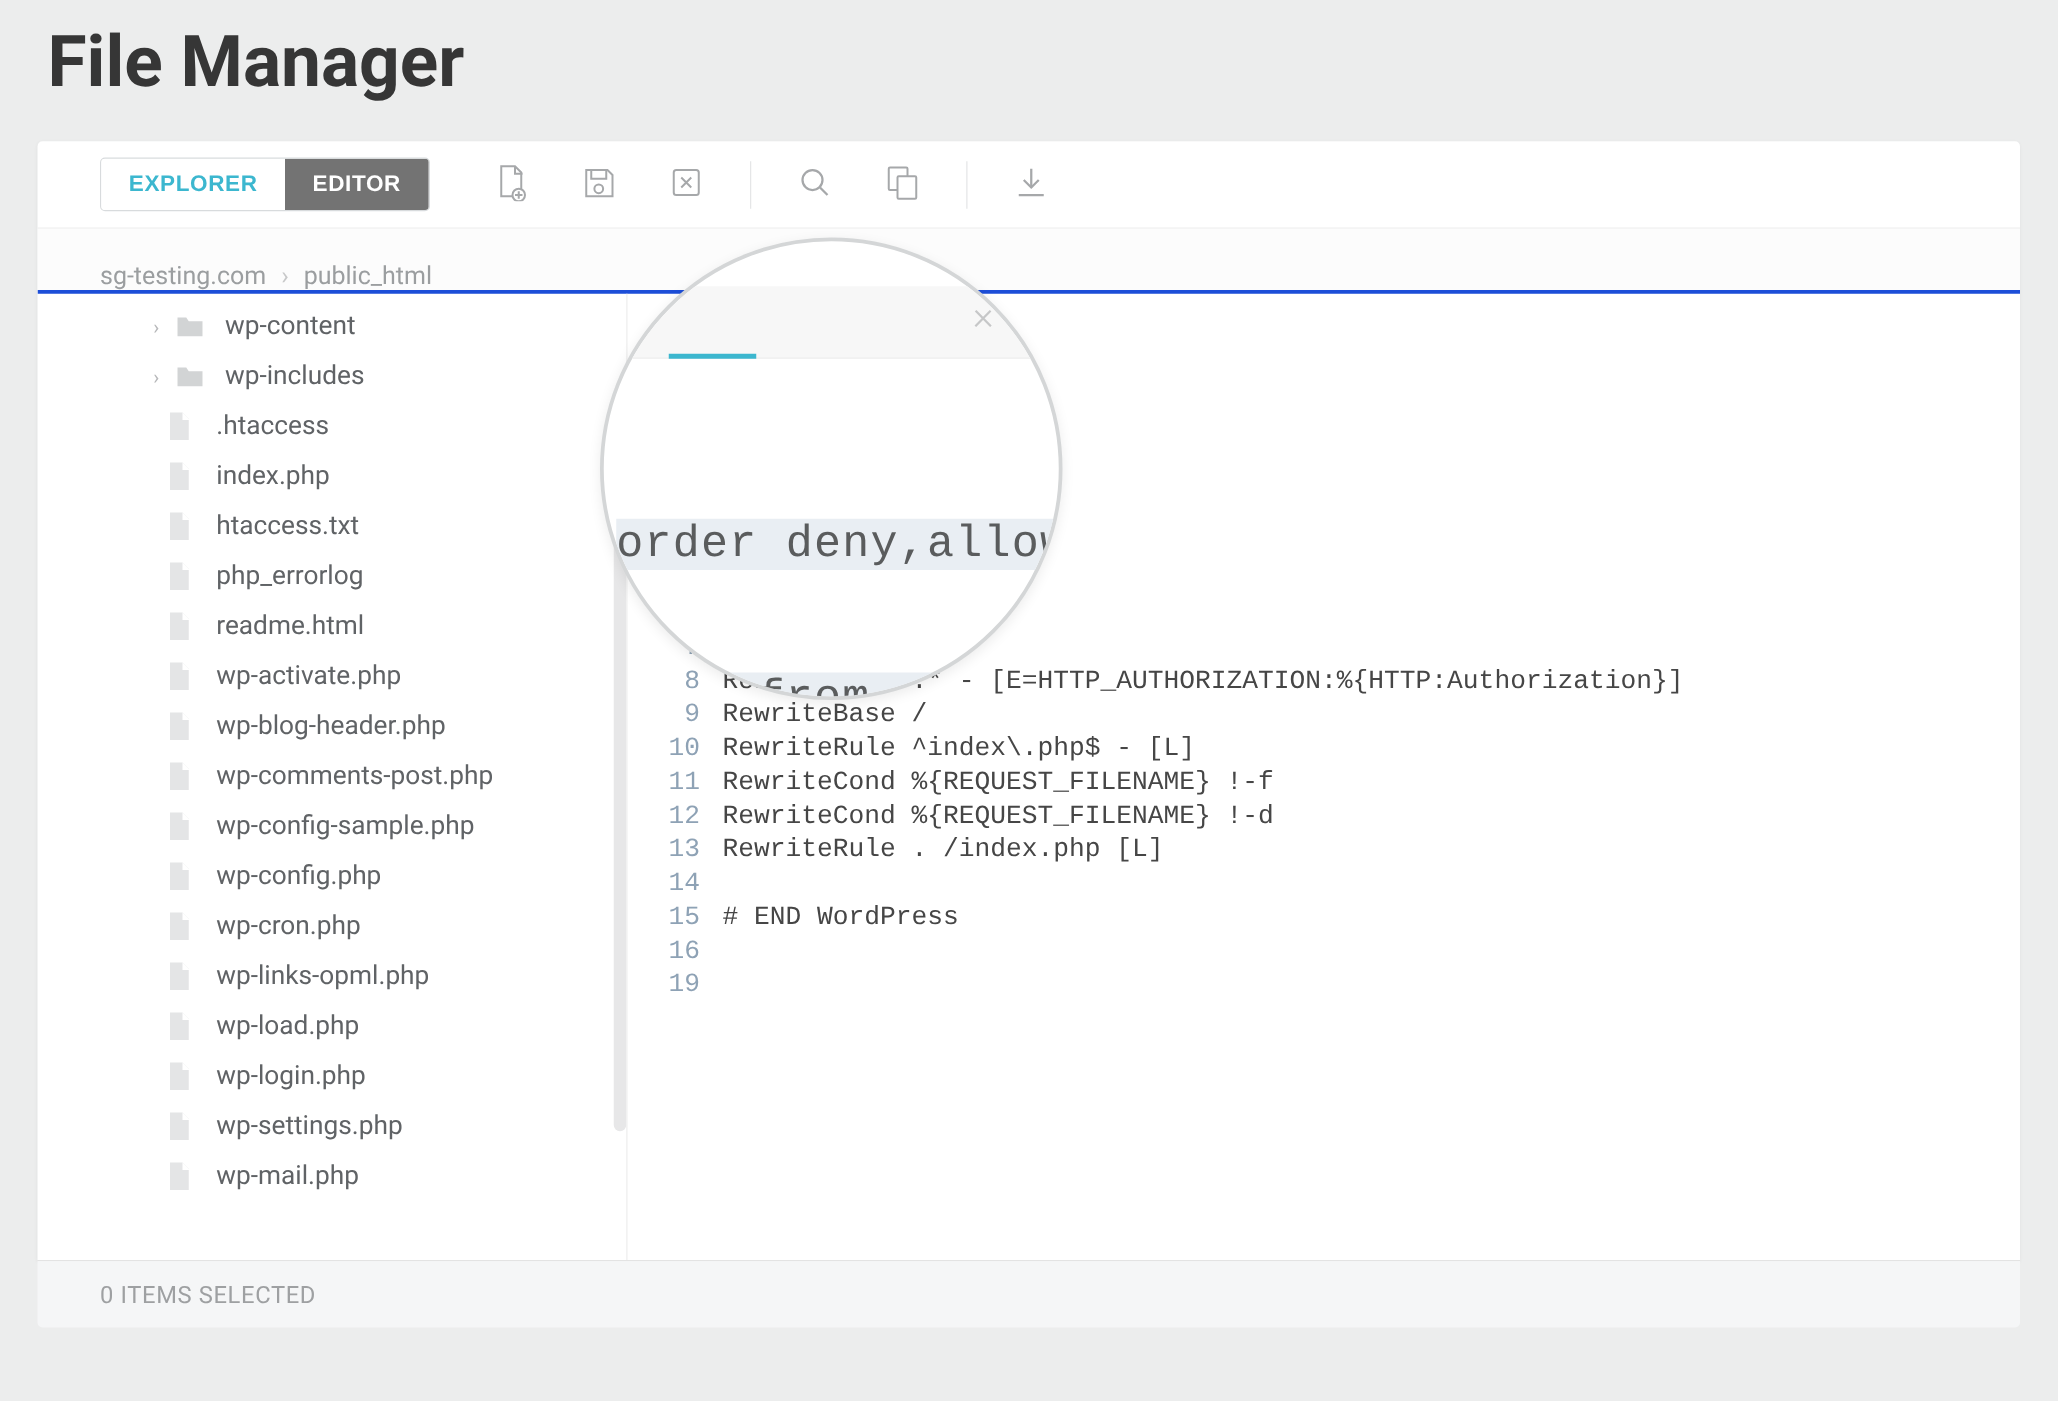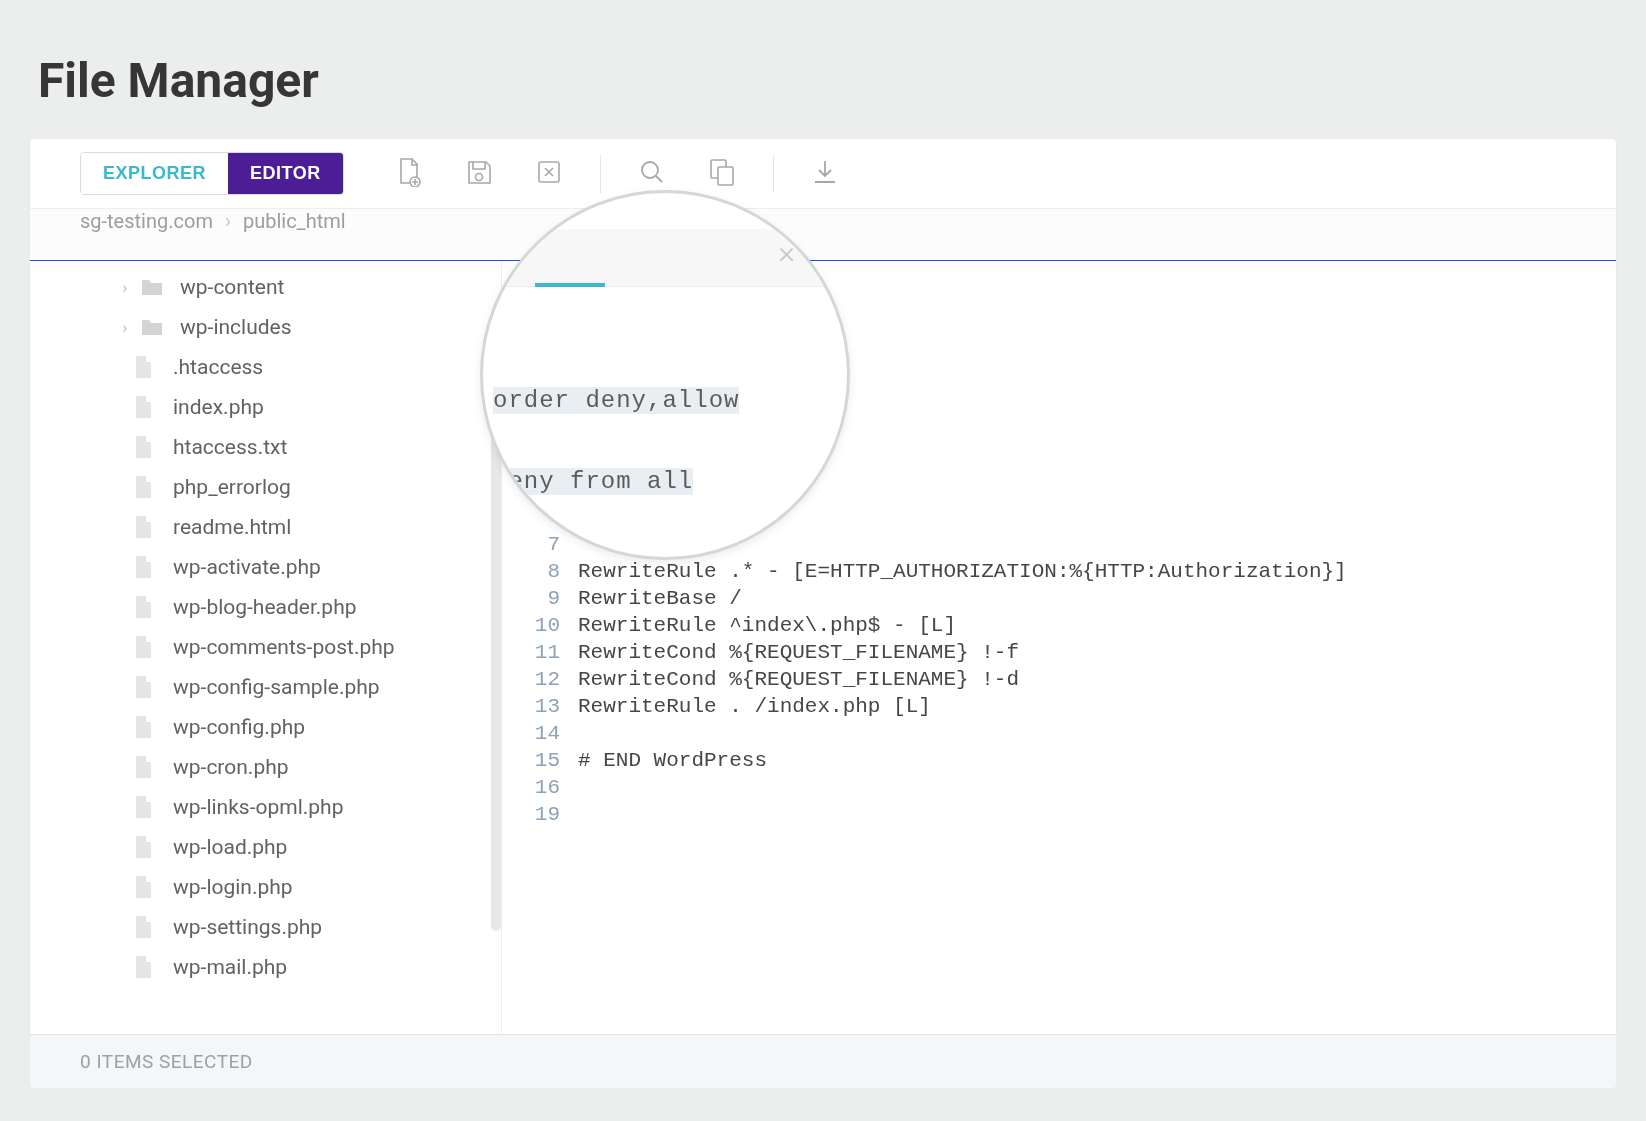--- a/index.html
+++ b/index.html
@@ -7,24 +7,24 @@
   body {
     font-family: -apple-system, BlinkMacSystemFont, "Segoe UI", Roboto, Helvetica, Arial, sans-serif;
     background: #eceded;
     color: #444;
     width: 1646px;
     height: 1121px;
     overflow: hidden;
     position: relative;
   }
   .page-title {
-    font-size: 48px;
+    font-size: 57px;
     font-weight: 700;
     color: #363636;
-    padding: 52px 0 30px 38px;
+    padding: 16px 0 30px 38px;
   }
   .app-window {
     background: #fff;
     margin: 0 30px 0 30px;
     border-radius: 4px 4px 0 0;
     box-shadow: 0 1px 3px rgba(0,0,0,0.05);
     height: 895px;
     display: flex;
     flex-direction: column;
     overflow: hidden;
@@ -49,21 +49,21 @@
     font-size: 18px;
     font-weight: 600;
     letter-spacing: 0.5px;
     cursor: pointer;
     user-select: none;
     background: #fff;
     color: #3cb7cf;
     border: none;
   }
   .toggle-btn.active {
-    background: #4c1d95;
+    background: #737373;
     color: #fff;
   }
   .tool-icon-btn {
     width: 46px;
     height: 46px;
     display: flex;
     align-items: center;
     justify-content: center;
     margin: 0 12px;
     color: #a6a8aa;
@@ -72,26 +72,26 @@
   .tool-divider {
     width: 1px;
     height: 38px;
     background: #e5e6e7;
     margin: 0 16px;
   }
   .tool-icon-btn svg { stroke: currentColor; }
   .breadcrumb {
     height: 52px;
     display: flex;
-    align-items: flex-start;
+    align-items: flex-end;
     padding-left: 50px;
     color: #9b9ea0;
     font-size: 20px;
     background: #fcfcfc;
-    border-bottom: 1px solid #1d4ed8;
+    border-bottom: 3px solid #1d4ed8;
   }
   .breadcrumb .chev { margin: 0 12px; color: #c7c8c9; }
   .body {
     flex: 1;
     display: flex;
     min-height: 0;
   }
   .sidebar {
     width: 472px;
     border-right: 1px solid #eee;
@@ -200,21 +200,21 @@
     height: 58px;
     width: 100%;
     background: #f7f7f7;
     border-bottom: 1px solid #eee;
   }
   .mag-code {
     position: absolute;
     top: 140px;
     left: 10px;
     font-family: "SFMono-Regular", Consolas, "Liberation Mono", Menlo, monospace;
-    font-size: 24px;
+    font-size: 36px;
     letter-spacing: 1px;
     color: #5a5c5d;
     white-space: pre;
   }
   .mag-code .hl { background: #e9eef3; }
 </style>
 </head>
 <body>
 
 <div class="page-title">File Manager</div>

